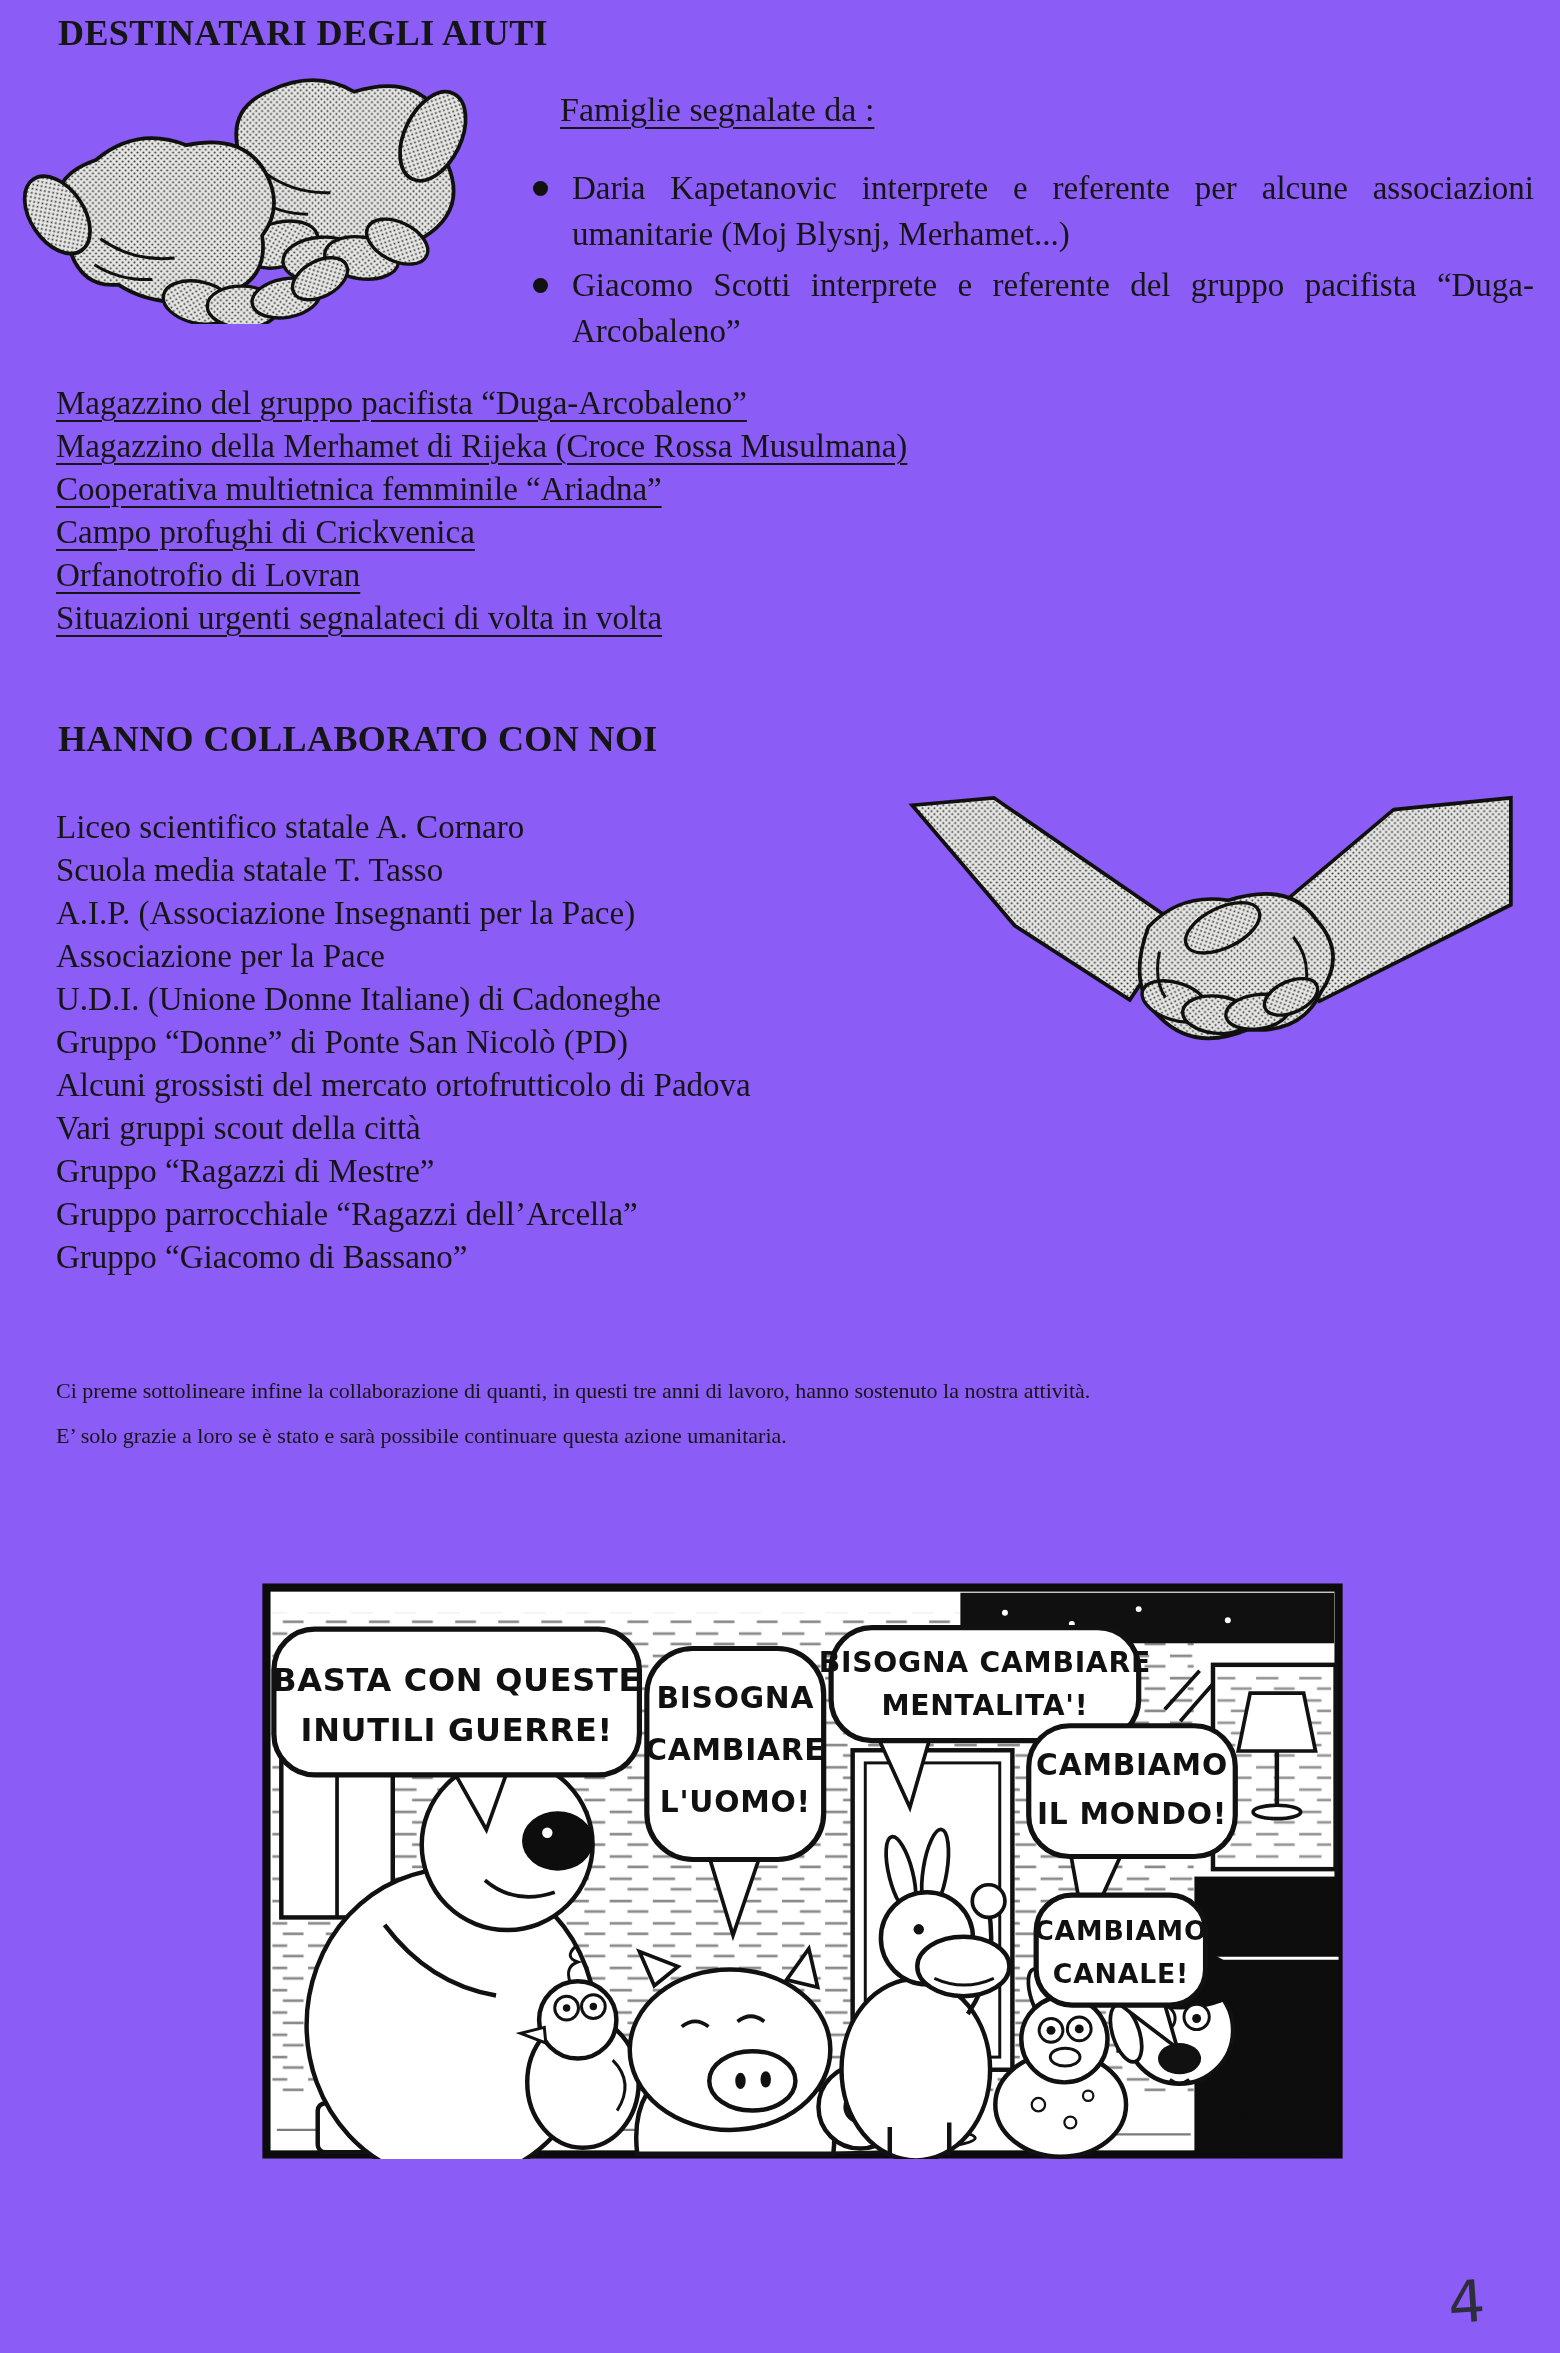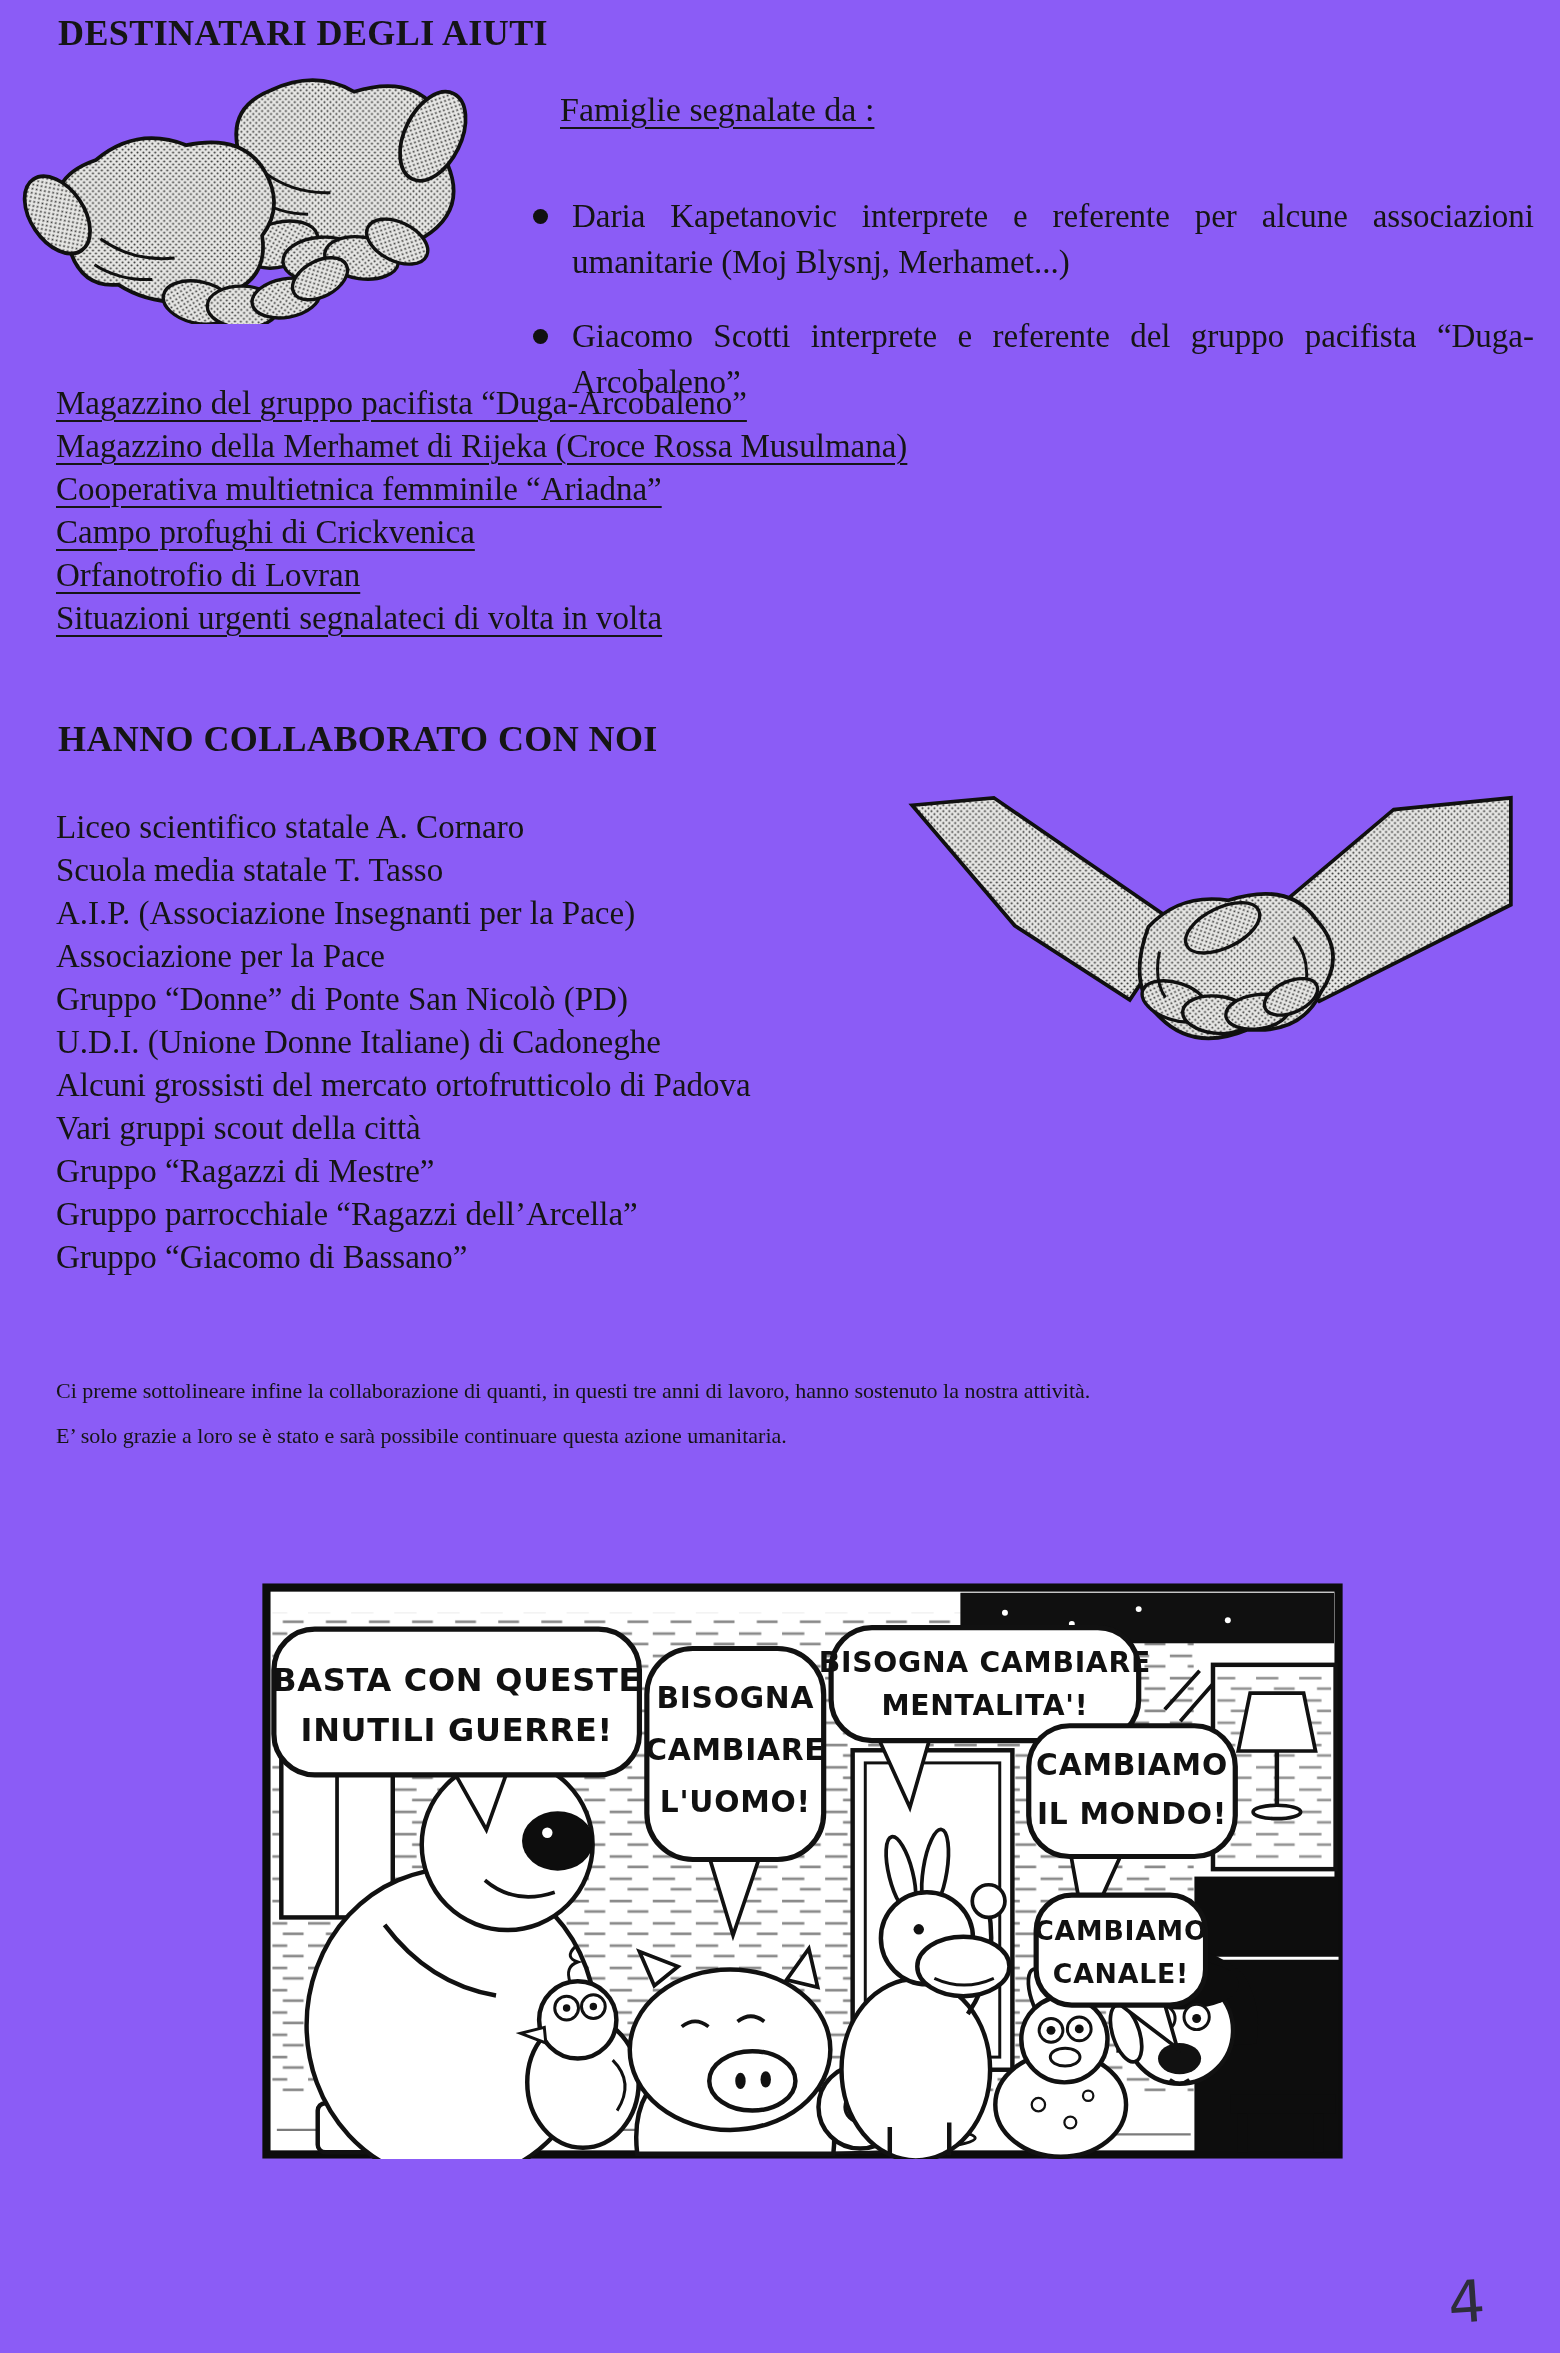--- a/index.html
+++ b/index.html
@@ -30,21 +30,21 @@
     text-decoration-thickness:2.2px;
     text-underline-offset:6px;
     white-space:nowrap;
   }
   ul{margin:0;padding:0;list-style:none;}
 
   .bullets{
     left:572px;top:165px;width:962px;
     font-size:33px;line-height:46px;
   }
-  .bullets li{position:relative;text-align:justify;margin-bottom:5.2px;margin-top:28px;}
+  .bullets li{position:relative;text-align:justify;margin-bottom:5.2px;}
   .bullets li::before{
     content:"";
     position:absolute;left:-39px;top:15.6px;
     width:15px;height:15px;border-radius:50%;
     background:#111;
   }
 
   .sources{
     left:56px;top:382px;
     font-size:33px;line-height:43px;
@@ -131,22 +131,22 @@
     <li>Situazioni urgenti segnalateci di volta in volta</li>
   </ul>
 
   <div class="abs section-title">HANNO COLLABORATO CON NOI</div>
 
   <ul class="abs collabs">
     <li>Liceo scientifico statale A. Cornaro</li>
     <li>Scuola media statale T. Tasso</li>
     <li>A.I.P. (Associazione Insegnanti per la Pace)</li>
     <li>Associazione per la Pace</li>
+    <li>U.D.I. (Unione Donne Italiane) di Cadoneghe</li>
     <li>Gruppo “Donne” di Ponte San Nicolò (PD)</li>
-    <li>U.D.I. (Unione Donne Italiane) di Cadoneghe</li>
     <li>Alcuni grossisti del mercato ortofrutticolo di Padova</li>
     <li>Vari gruppi scout della città</li>
     <li>Gruppo “Ragazzi di Mestre”</li>
     <li>Gruppo parrocchiale “Ragazzi dell’Arcella”</li>
     <li>Gruppo “Giacomo di Bassano”</li>
   </ul>
 
   <svg class="abs" style="left:903px;top:777px" width="617" height="312" viewBox="0 0 830 420">
     <defs>
       <pattern id="dotsB" width="8" height="8" patternUnits="userSpaceOnUse">

